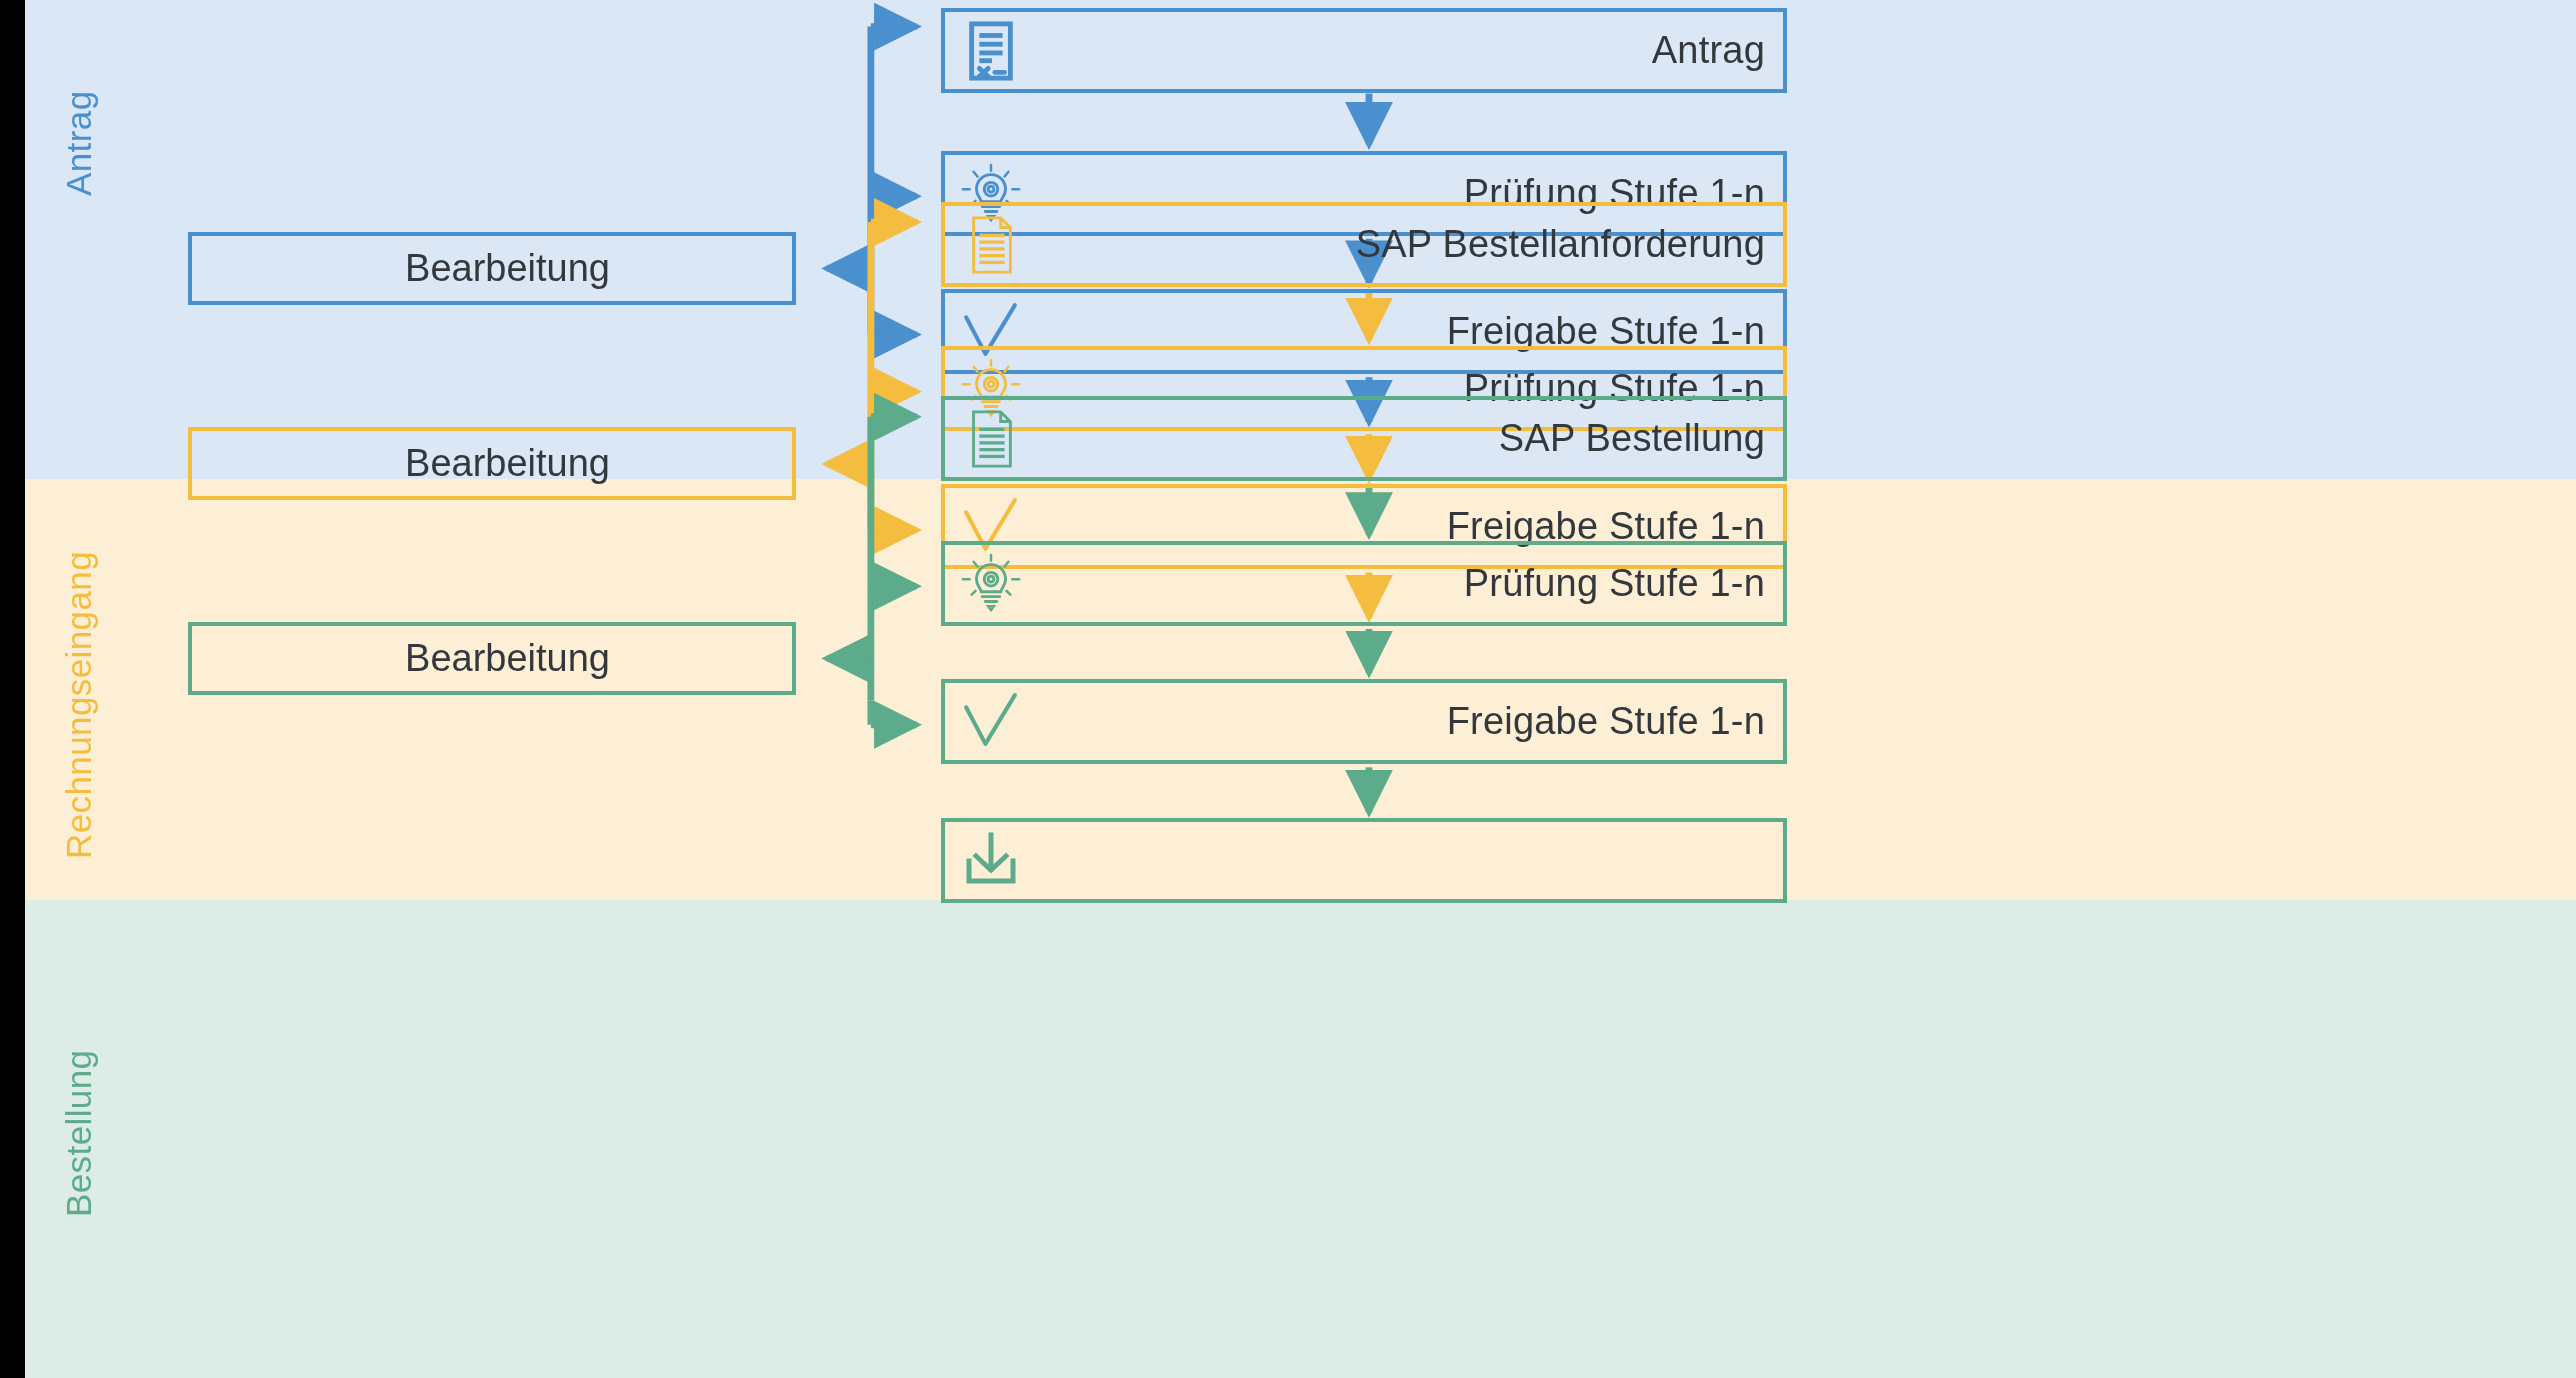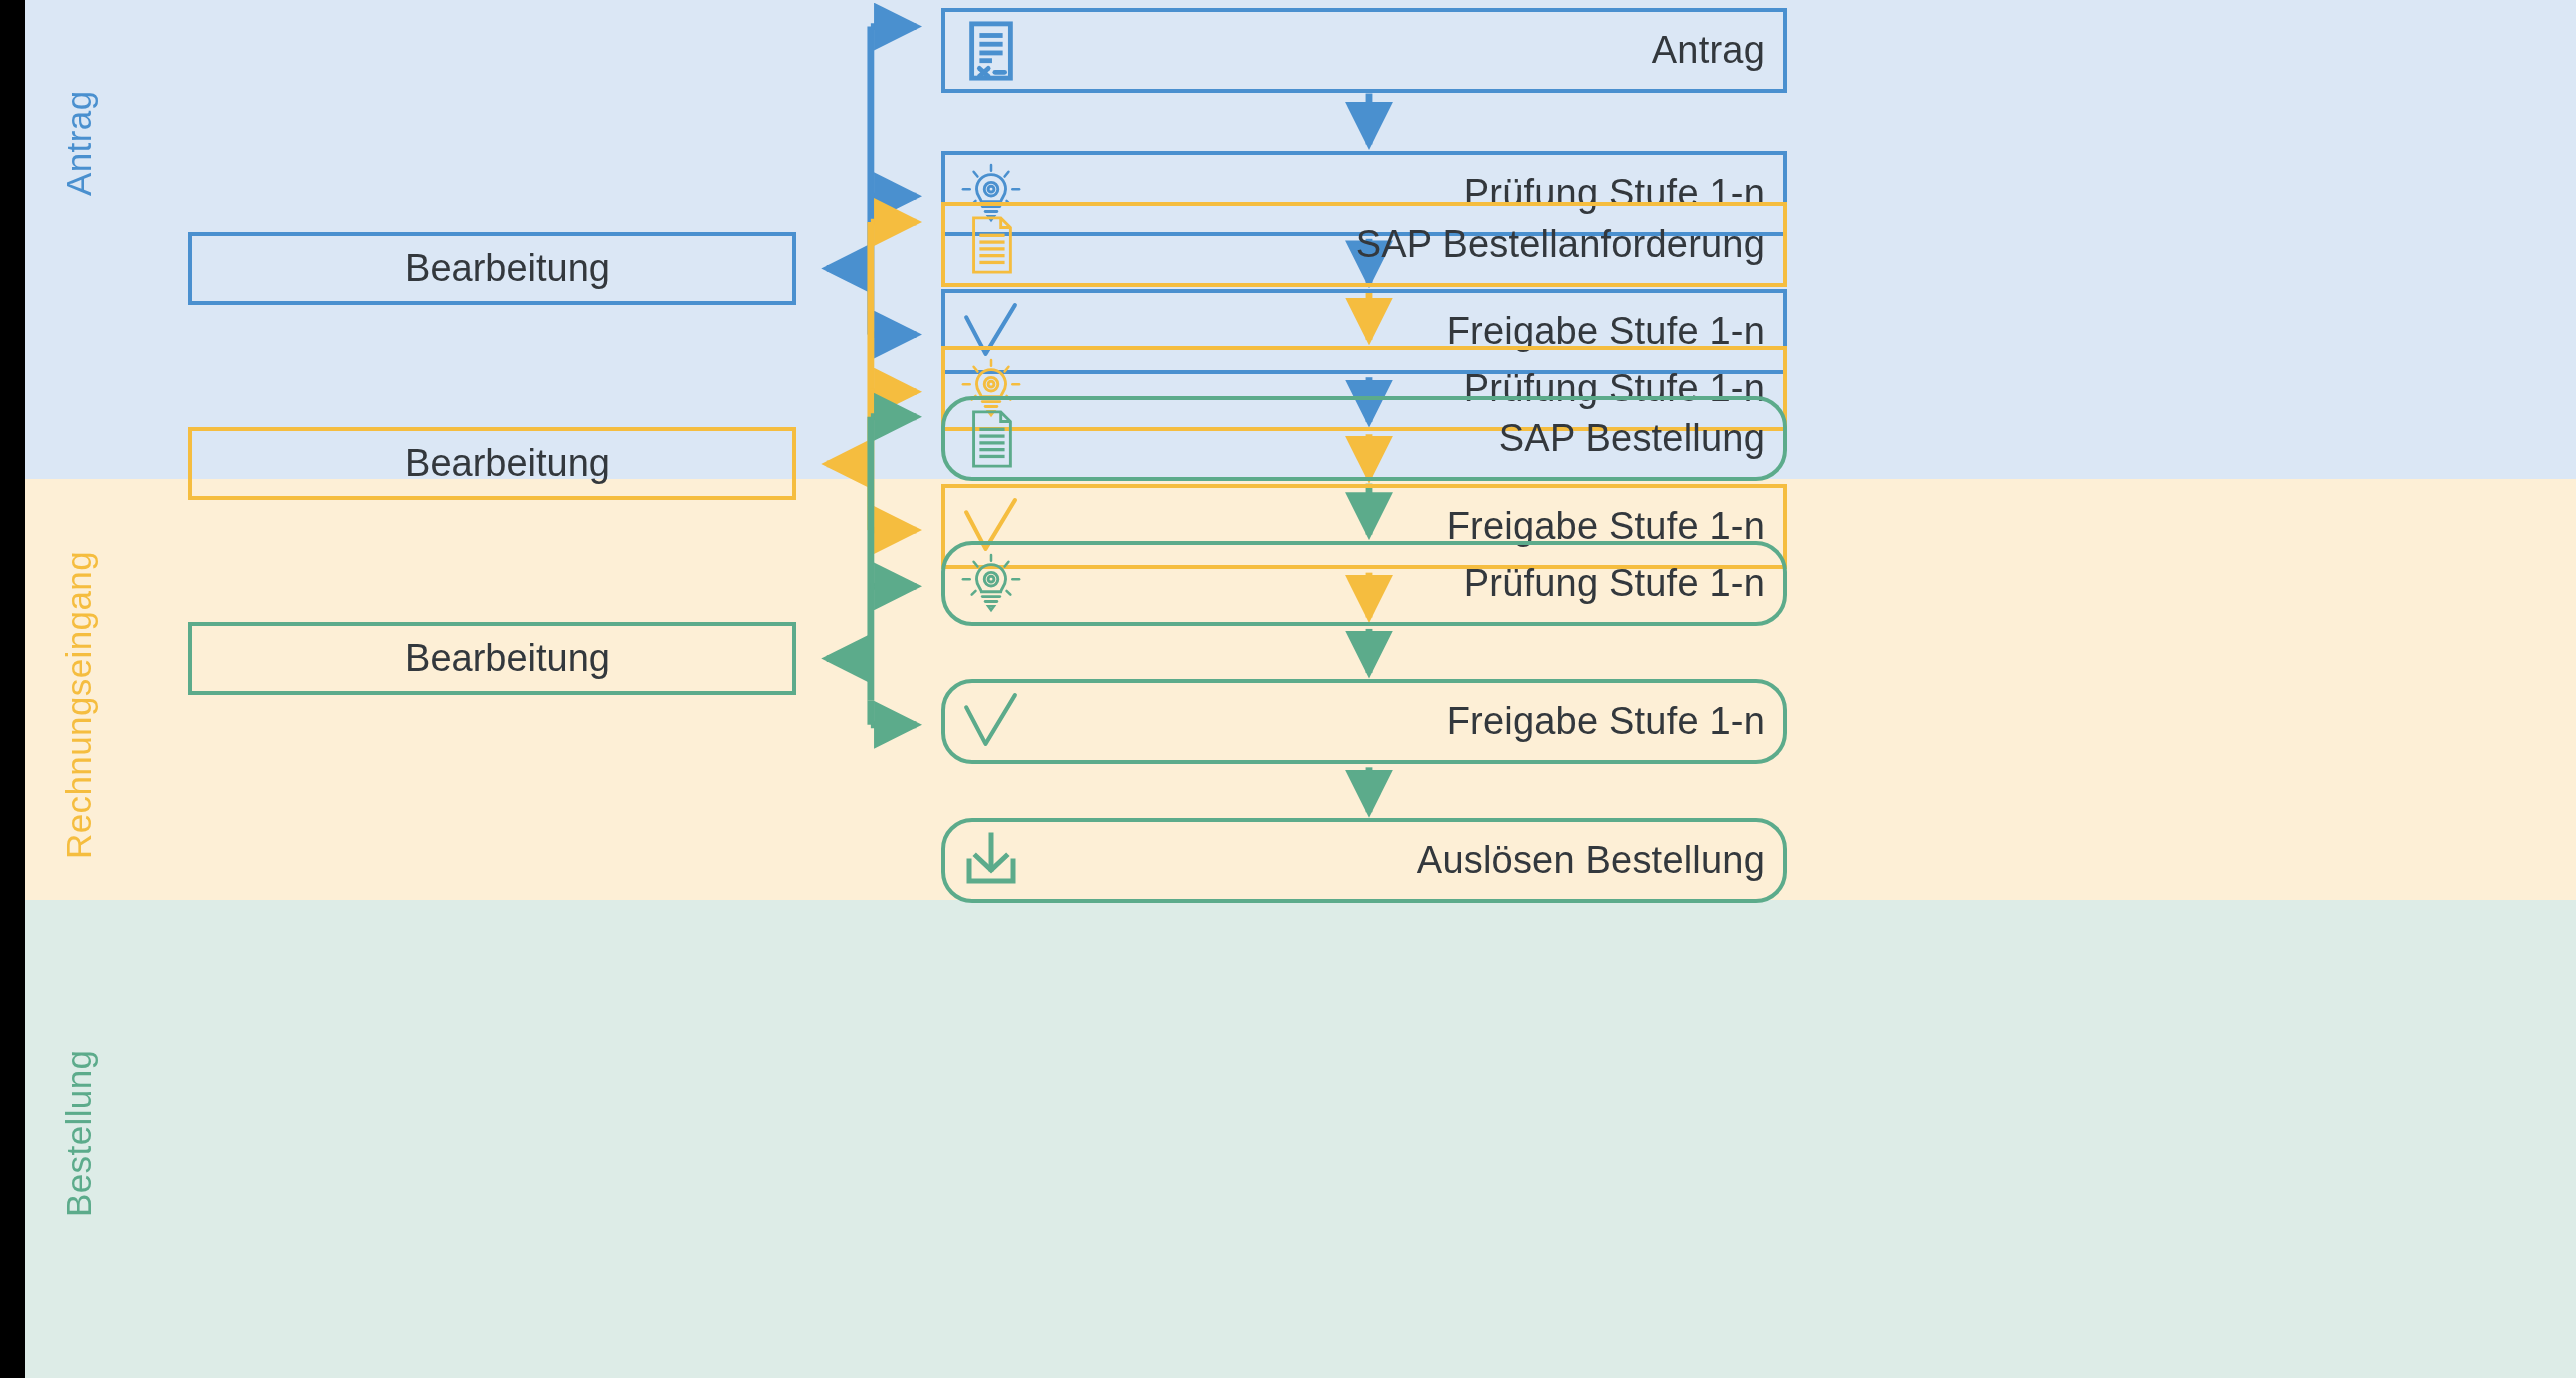--- a/index.html
+++ b/index.html
@@ -55,21 +55,21 @@
     padding-right:18px;
     font-size:38px;
     color:#33383d;
     font-weight:400;
     letter-spacing:0.2px;
     white-space:nowrap;
     overflow:hidden;
   }
   .c-blue{border-color:#4a90cf;}
   .c-orange{border-color:#f5bd3f;}
-  .c-green{border-color:#5cab8b;border-radius:31px;}
+  .c-green{border-color:#5cab8b;}
 
   
   .bbox{
     position:absolute;
     box-sizing:border-box;
     left:188px;
     width:608px;
     height:73px;
     border:4.6px solid #4a90cf;
     display:flex;align-items:center;justify-content:center;
@@ -313,21 +313,20 @@
   </div>
 
   <div class="pbox c-green" style="top:818px;">
     <span class="icon">
       <svg viewBox="0 0 64 64" width="64" height="64" fill="none" stroke="#5cab8b" stroke-width="5" stroke-linecap="square" stroke-linejoin="miter">
         <line x1="32" y1="6" x2="32" y2="40"></line>
         <path d="M17 27 L32 41 L47 27"></path>
         <path d="M10 32 L10 52 L54 52 L54 32"></path>
       </svg>
     </span>
-    <span class="plabel">Auslösen Bestellung</span>
   </div>
 
   <div class="bbox" style="top:622px;border-color:#5cab8b;">
     <span class="blabel">Bearbeitung</span>
   </div>
 
 </div>
 
 
 </body></html>

